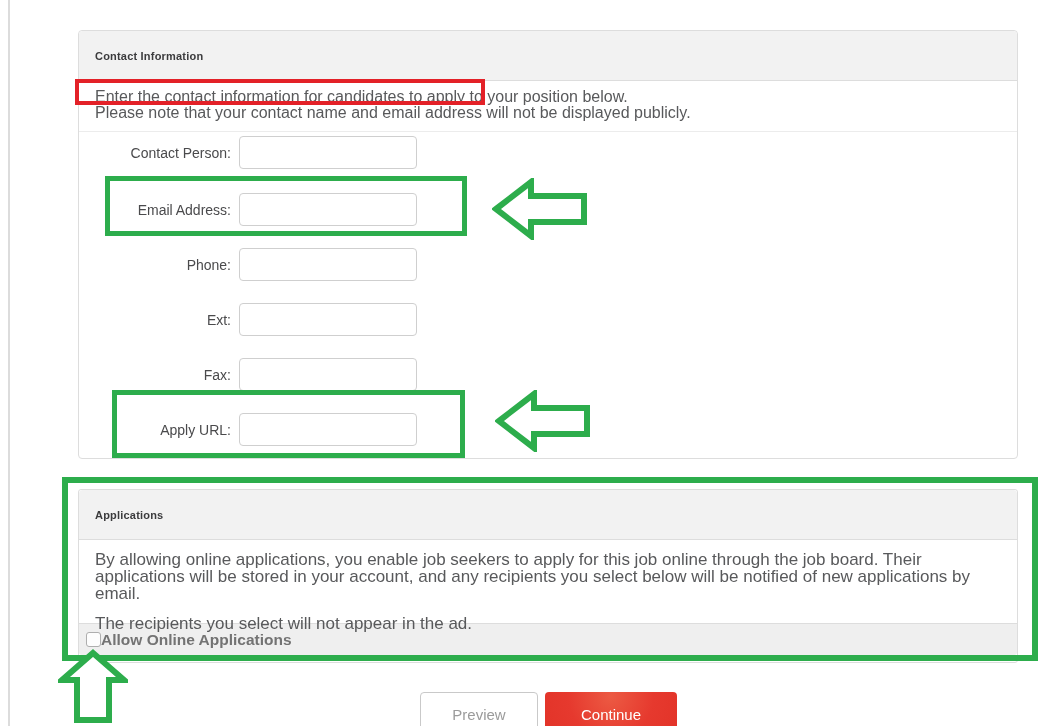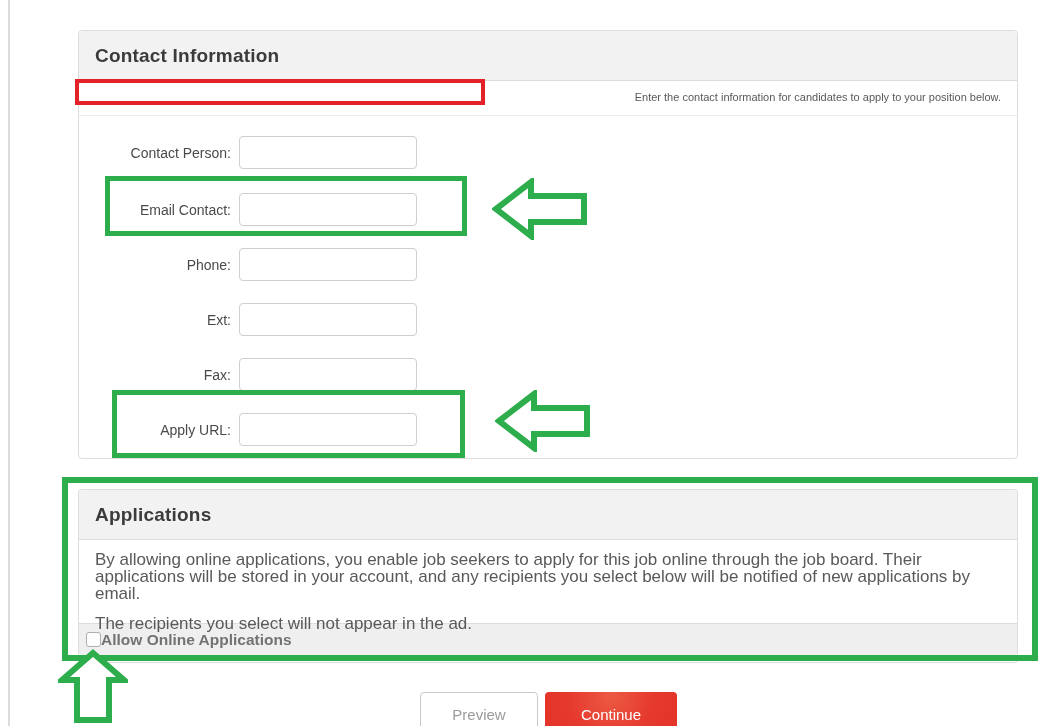--- a/index.html
+++ b/index.html
@@ -8,26 +8,26 @@
     position:relative; width:1058px; height:726px; overflow:hidden;
     background:#fff; font-family:"Liberation Sans", sans-serif; color:#58595b;
   }
   .left-rule { position:absolute; left:8px; top:0; width:2px; height:726px; background:#dcdcdc; }
 
   
   .panel { position:absolute; background:#fff; border:1px solid #ddd; border-radius:4px; }
   .panel-header {
     height:50px; background:#f2f2f2; border-bottom:1px solid #ddd;
     border-radius:4px 4px 0 0; display:flex; align-items:center; padding:0 16px;
-    font-size:19px; font-weight:bold; color:#3b3b3d; letter-spacing:.2px;
+    font-size:11px; font-weight:bold; color:#3b3b3d; letter-spacing:.2px;
   }
 
   
   .contact-panel { left:78px; top:30px; width:940px; height:429px; }
-  .intro { position:relative; padding:8px 16px 10px; border-bottom:1px solid #ececec; font-size:11px; line-height:16px; color:#58595b;text-align:right; }
+  .intro { position:relative; padding:8px 16px 10px; border-bottom:1px solid #ececec; font-size:16px; line-height:16px; color:#58595b; }
   .red-box {
     position:absolute; left:-4px; top:-2px; width:410px; height:26px;
     border:4px solid #e32128; pointer-events:none; z-index:3;
   }
   .form-row { position:absolute; left:16px; height:33px; display:flex; align-items:center; }
   .form-row label { width:144px; text-align:right; padding-right:8px; font-size:14px; color:#4a4a4c; }
   .form-row input[type=text] {
     width:178px; height:33px; border:1px solid #cfcfcf; border-radius:4px;
     background:#fff; font-family:"Liberation Sans", sans-serif; font-size:13px; padding:0 8px; color:#333; outline:none;
   }
@@ -73,29 +73,30 @@
 
 <div class="screen">
   <div class="left-rule"></div>
 
   <section class="panel contact-panel">
     <div class="panel-header">
       <span>Contact Information</span>
     </div>
     <div class="intro">
       <div>Enter the contact information for candidates to apply to your position below.</div>
+      <div>Please note that your contact name and email address will not be displayed publicly.</div>
       <div class="red-box"></div>
     </div>
 
     <div class="form-row" style="top:105px">
       <label>Contact Person:</label>
       <input type="text" style="">
     </div>
     <div class="form-row" style="top:162px">
-      <label>Email Contact:</label>
+      <label>Email Address:</label>
       <input type="text" style="">
     </div>
     <div class="form-row" style="top:217px">
       <label>Phone:</label>
       <input type="text" style="">
     </div>
     <div class="form-row" style="top:272px">
       <label>Ext:</label>
       <input type="text" style="">
     </div>

